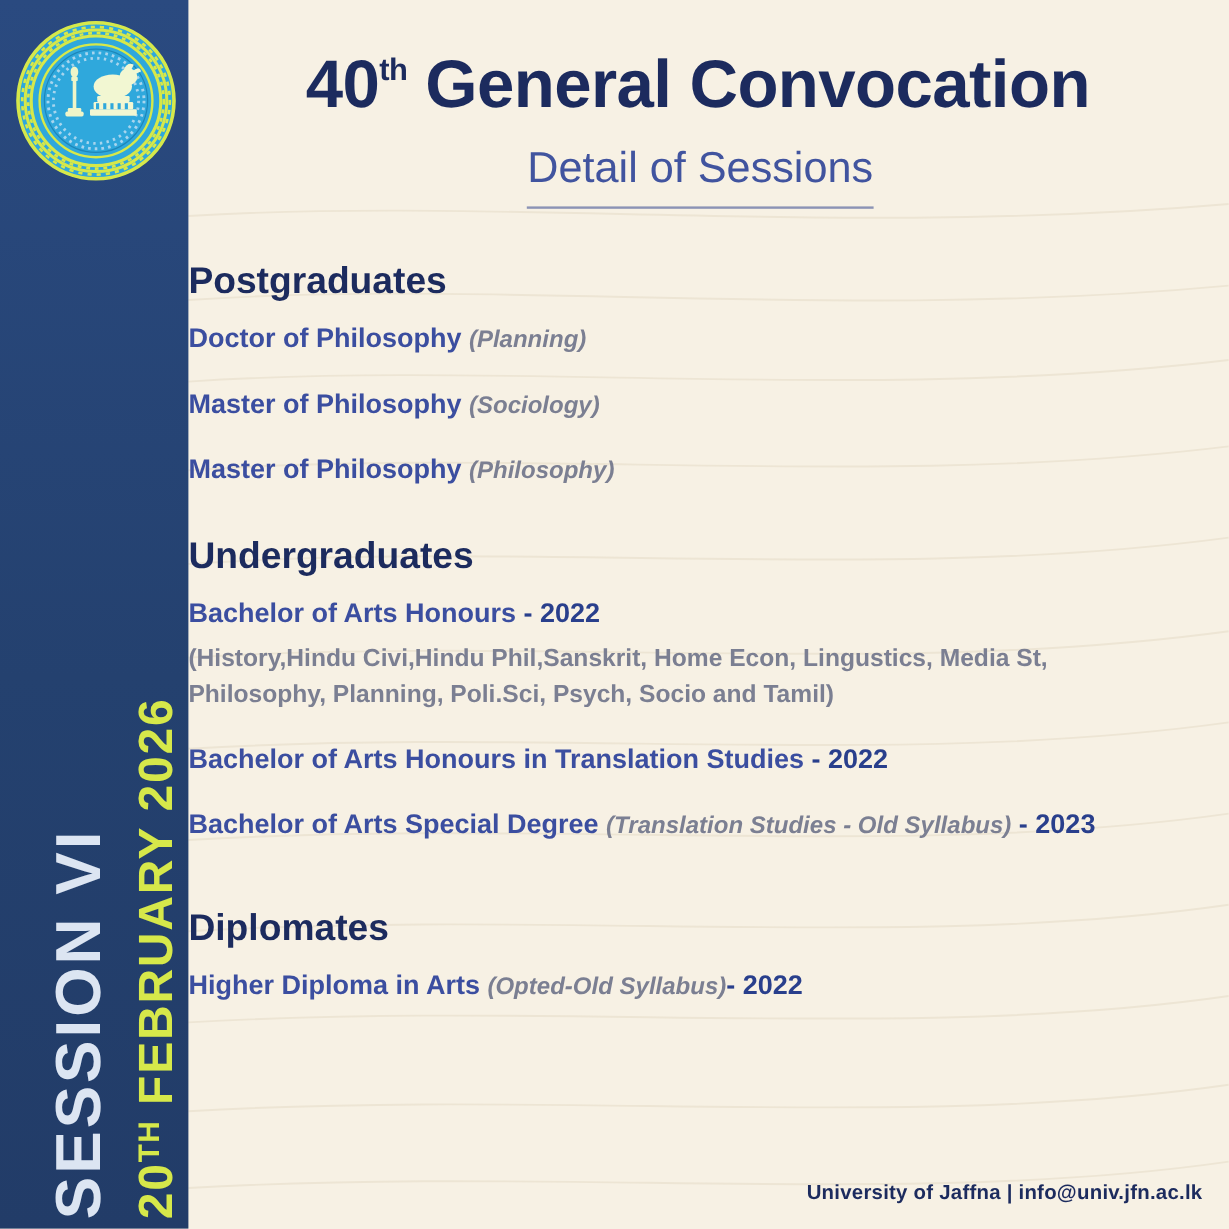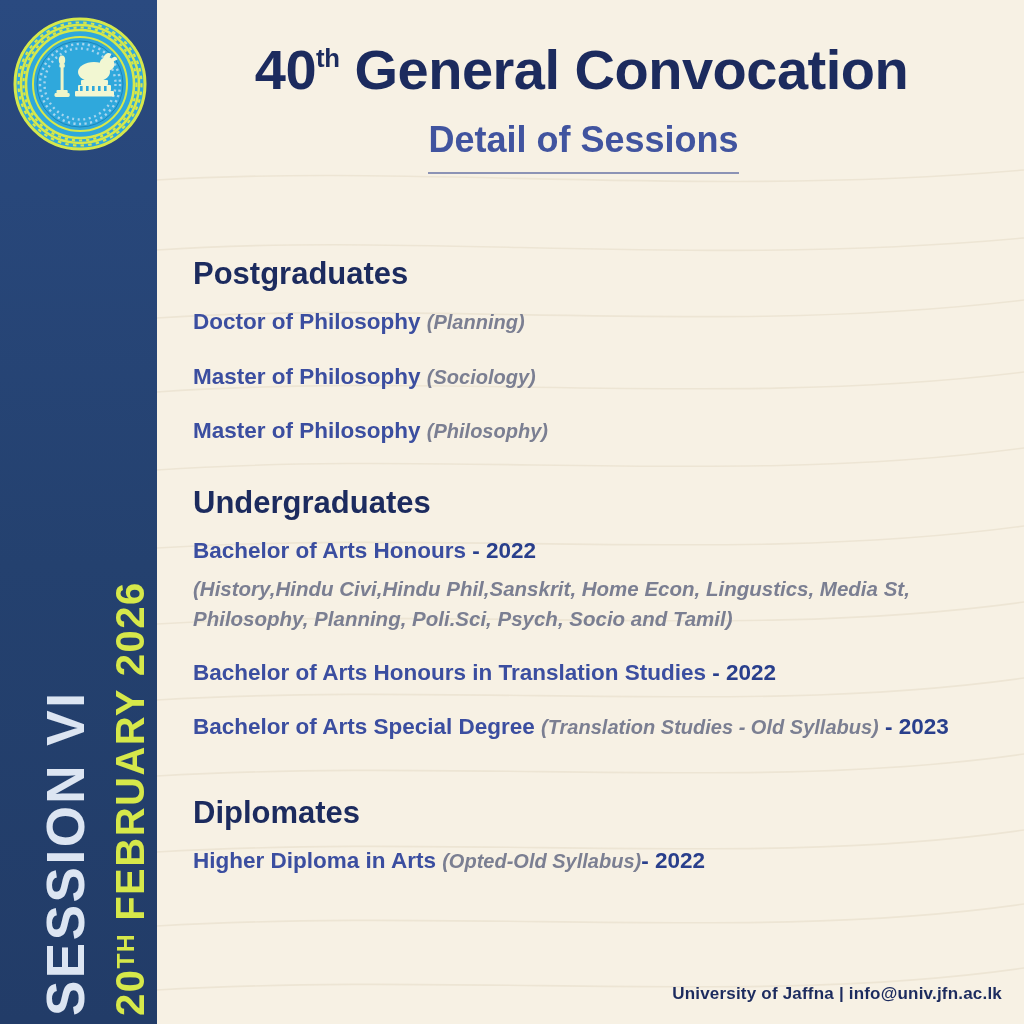--- a/index.html
+++ b/index.html
@@ -128,36 +128,35 @@
     vertical-align: 0.86em;
     font-weight: 700;
   }
   .subtitle-block {
     margin-top: 24px;
     display: inline-block;
     padding-right: 14px;
   }
   .subtitle {
     font-size: 36px;
-    font-weight: 700;
+    font-weight: 400;
     color: #41549F;
     line-height: 1;
     margin: 0;
     text-align: left;
   }
   .subtitle-rule {
     margin-top: 14px;
     height: 2px;
     background: #8C93B5;
     width: 100%;
   }
 
   .body-area {
-    margin-top: 84px;
-    padding-left: 36px;
+    margin-top: 44px;
     padding-right: 20px;
   }
 
   .section { margin-bottom: 4px; }
 
   .section-heading {
     font-size: 31px;
     font-weight: 700;
     color: #1C2B5E;
     line-height: 1;
@@ -175,21 +174,20 @@
     font-weight: 700;
     font-style: italic;
     color: #7B7F92;
     font-size: 0.89em;
   }
   .entry .year { color: #293F8C; }
 
   .subject-list {
     font-size: 20.5px;
     font-weight: 700;
-    font-style: italic;
     color: #7B7F92;
     line-height: 1.45;
     margin: -18px 0 26px 0;
     max-width: 830px;
   }
 
   .gap-lg { height: 28px; }
   .gap-md { height: 14px; }
 
   .footer {

